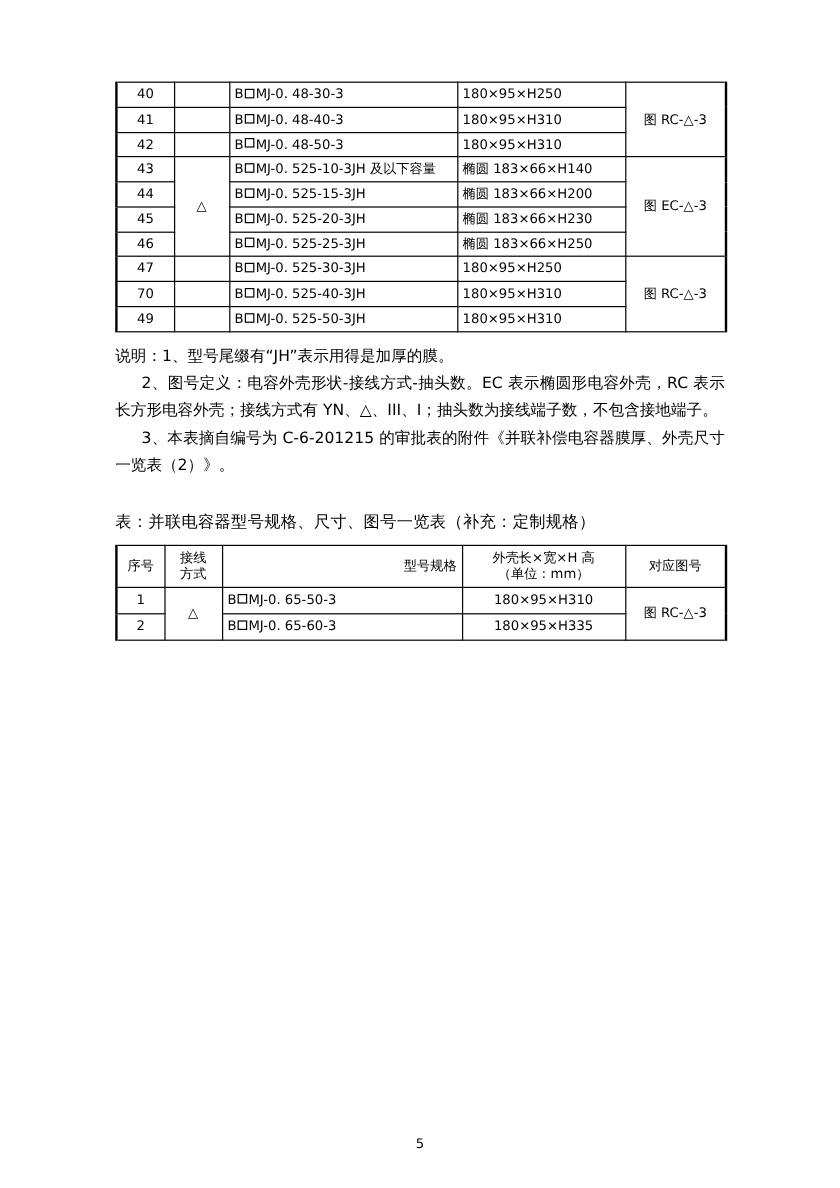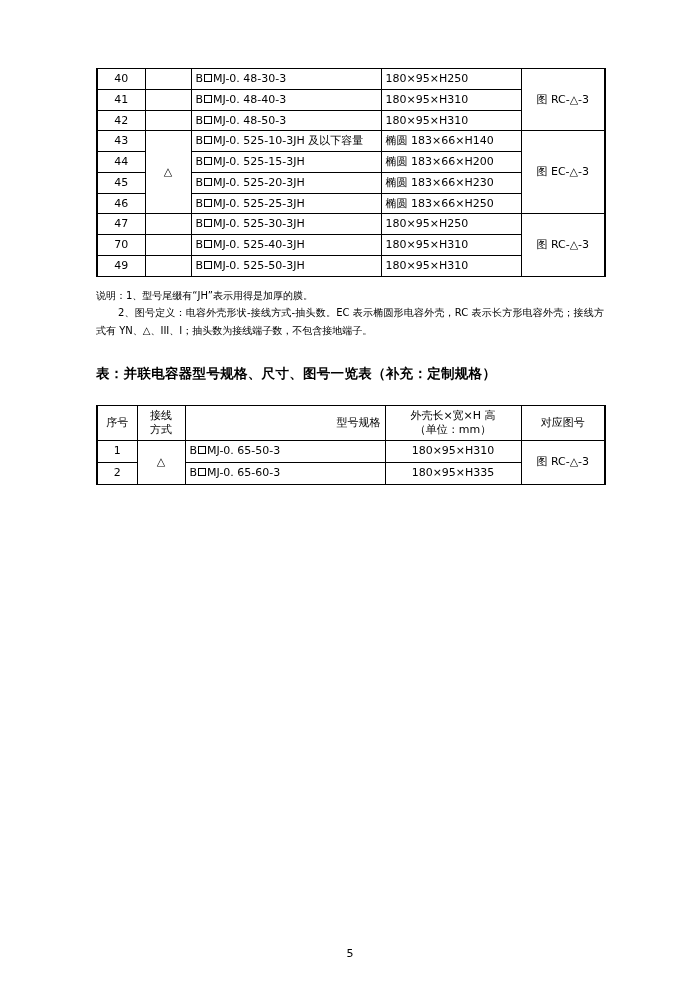--- a/index.html
+++ b/index.html
@@ -54,33 +54,33 @@
     border: 1px solid #000;
     margin: 0 1px;
     vertical-align: middle;
     position: relative;
     top: -1px;
   }
 
   
   .notes {
     margin-top: 10px;
-    font-size: 10px;
+    font-size: 13px;
     line-height: 1.75;
     text-align: justify;
   }
   .notes p { margin: 0; }
   .notes p.indent { text-indent: 22px; }
 
   
   .table-caption {
     margin-top: 26px;
-    margin-bottom: 22px;
+    margin-bottom: 10px;
     font-size: 13.5px;
-    font-weight: bold;
+    font-weight: normal;
     letter-spacing: 0.3px;
   }
 
   table.doc2 { width: 508px; border-radius: 31px; }
   table.doc2 td, table.doc2 th { height: 22px; }
   .hdr td { text-align: center; height: 36px; background: #fff; }
   .t2-no    { width: 40px;  text-align: center; }
   .t2-wire  { width: 48px;  text-align: center; }
   .t2-model { width: 200px; text-align: left; padding-left: 8px; }
   .t2-size  { width: 136px; text-align: center; }
@@ -165,20 +165,21 @@
         <td class="c-wire"></td>
         <td class="c-model"><span>B</span><span class="sq"></span><span>MJ-0. 525-50-3JH</span></td>
         <td class="c-size">180×95×H310</td>
       </tr>
     </tbody>
   </table>
 
   <div class="notes">
     <p>说明：1、型号尾缀有“JH”表示用得是加厚的膜。</p>
     <p class="indent">2、图号定义：电容外壳形状-接线方式-抽头数。EC 表示椭圆形电容外壳，RC 表示长方形电容外壳；接线方式有 YN、△、ⅠⅠⅠ、Ⅰ；抽头数为接线端子数，不包含接地端子。</p>
+    <p class="indent">3、本表摘自编号为 C-6-201215 的审批表的附件《并联补偿电容器膜厚、外壳尺寸一览表（2）》。</p>
   </div>
 
   <div class="table-caption">表：并联电容器型号规格、尺寸、图号一览表（补充：定制规格）</div>
 
   <table class="doc doc2">
     <tbody>
       <tr class="hdr outer-top">
         <td class="t2-no edge-l">序号</td>
         <td class="t2-wire twoline">
           <div>接线</div>

